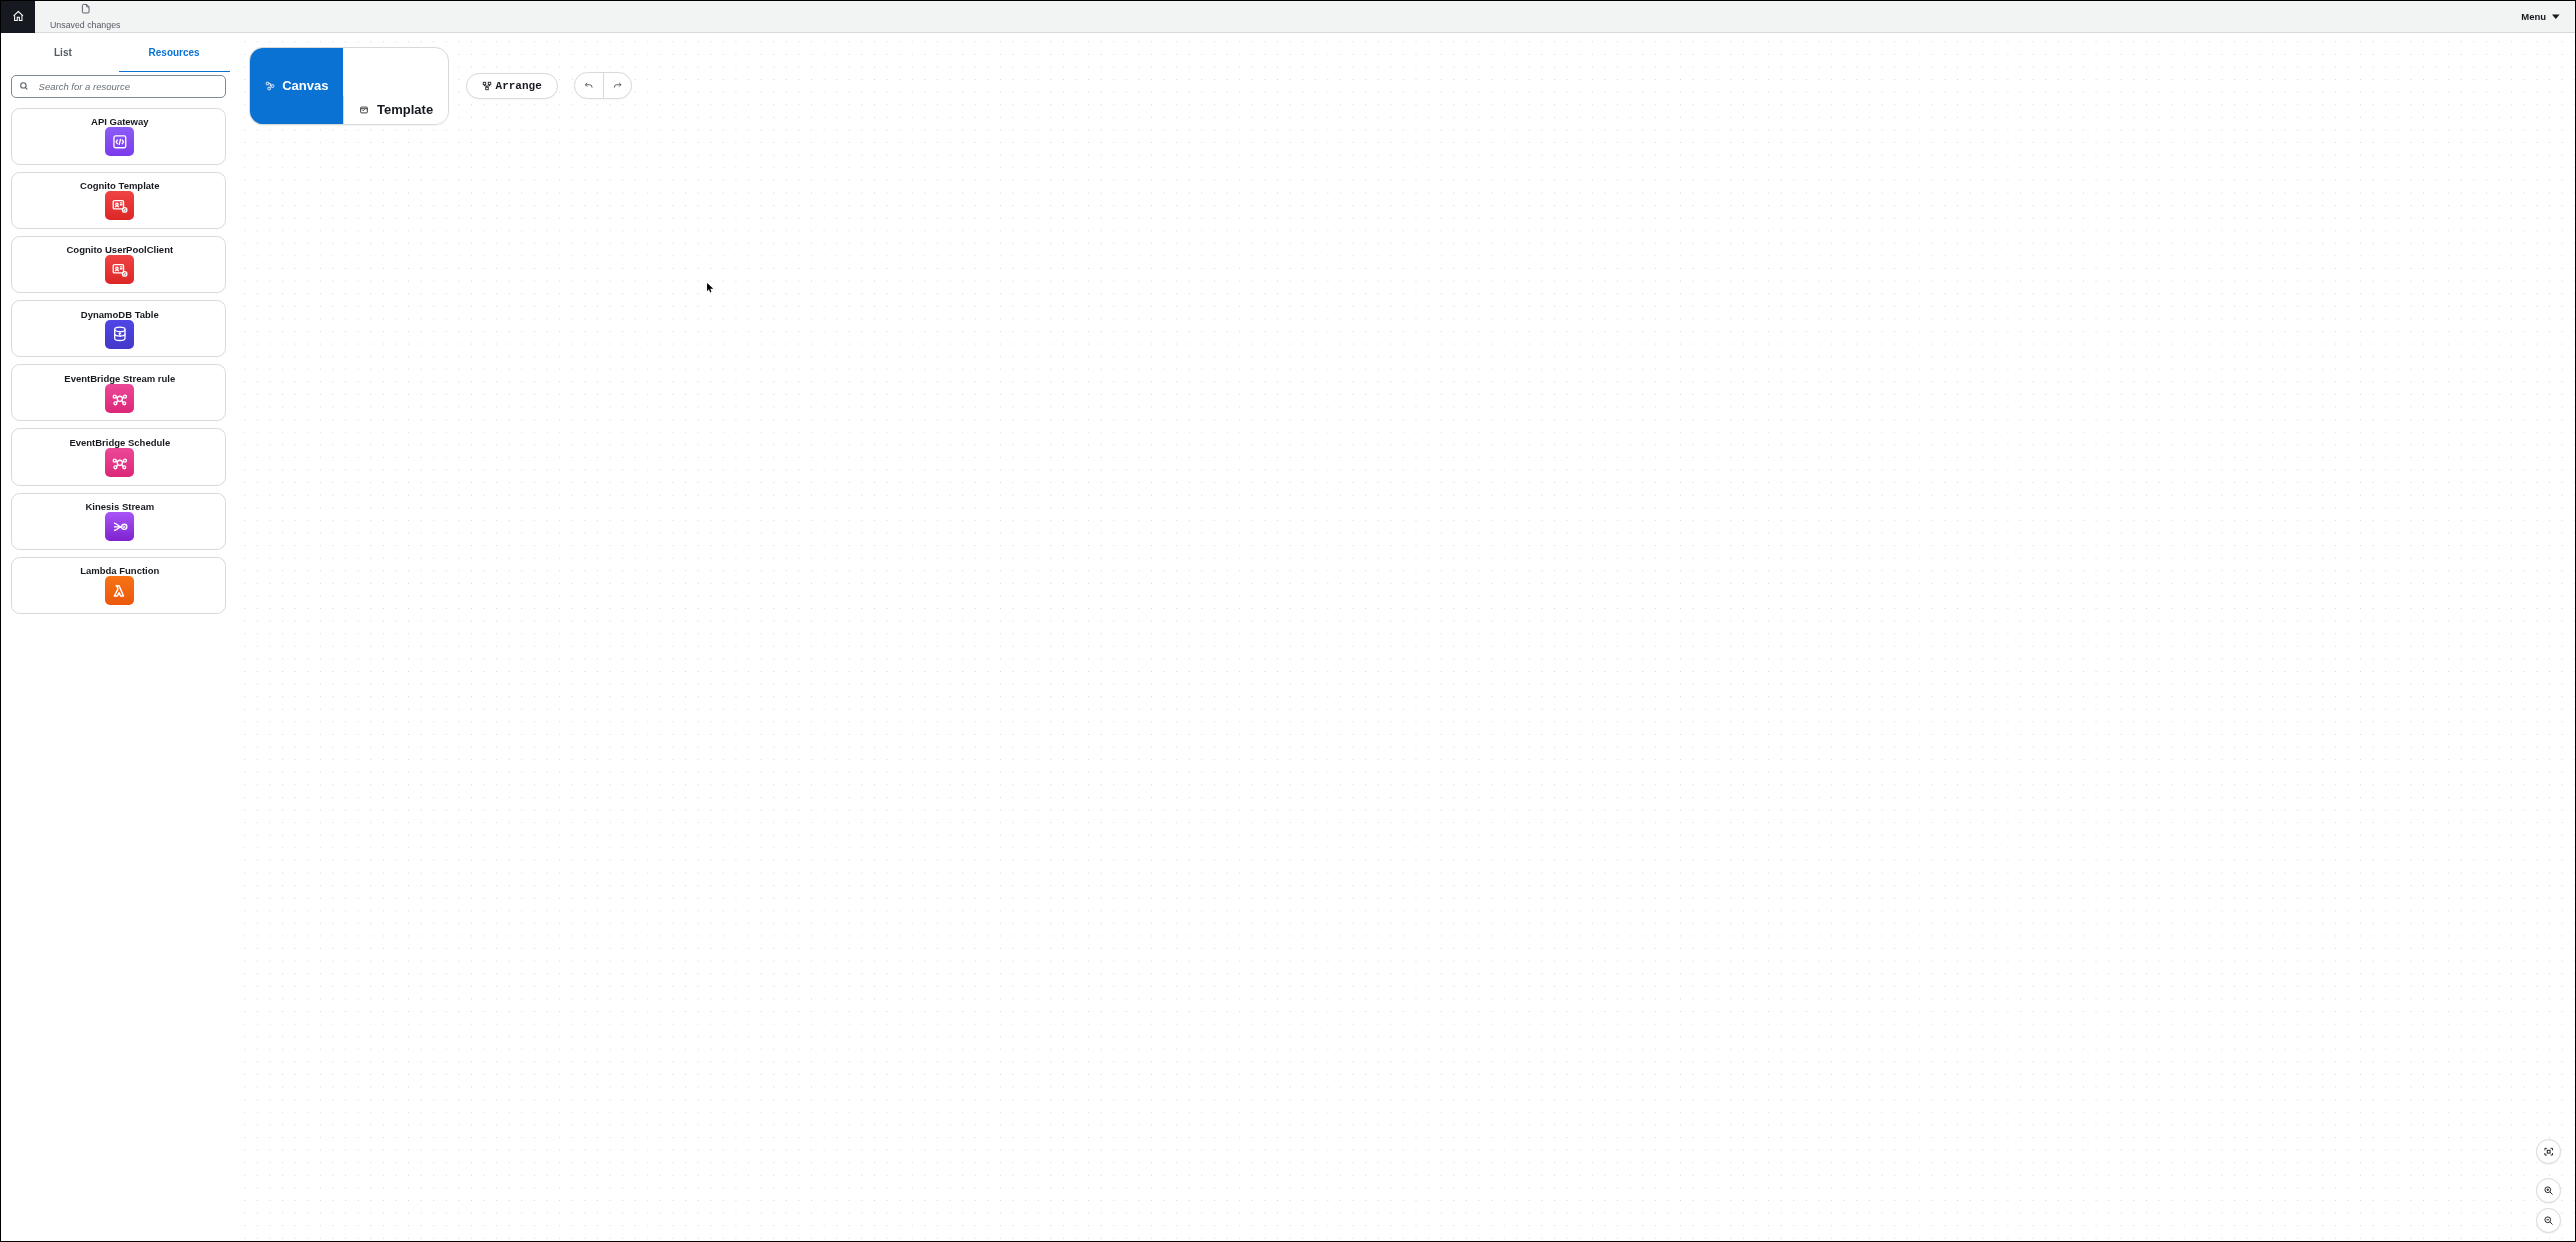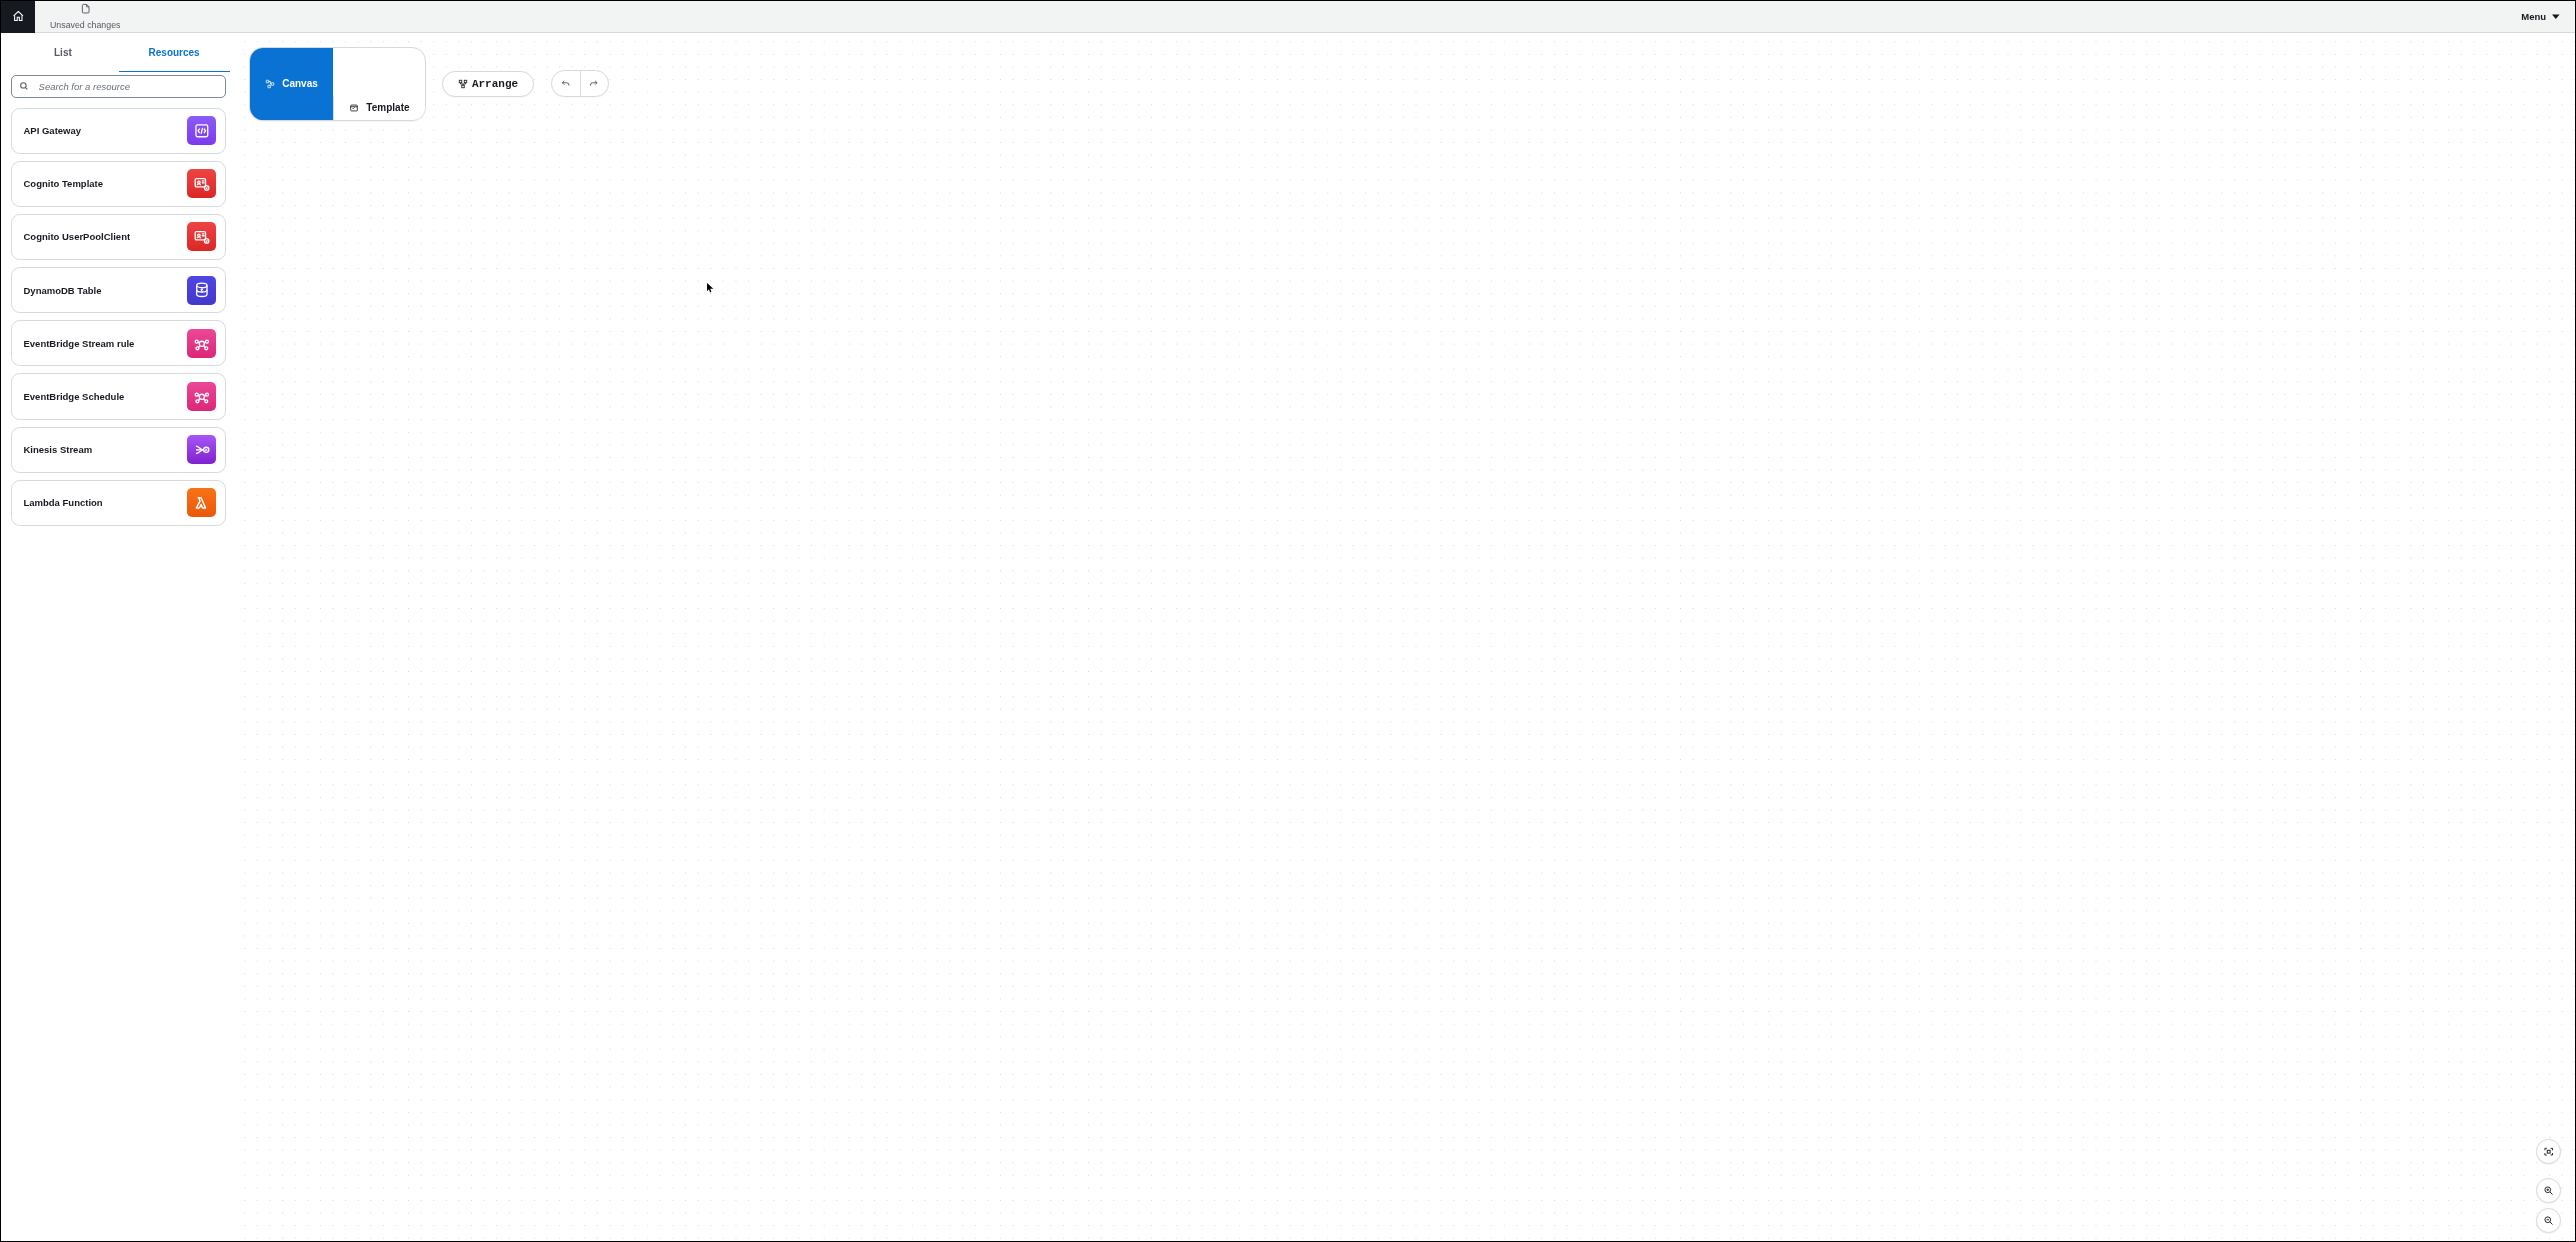--- a/index.html
+++ b/index.html
@@ -88,20 +88,21 @@
     display: flex; flex-direction: column; gap: 7px;
     padding: 0 3.8px;
     overflow-y: auto;
   }
   .resource-item {
     display: flex; align-items: center; justify-content: space-between;
     border: 0.6px solid #d5dbdb;
     border-radius: 8.8px;
     padding: 7.6px 8.8px 7.6px 11.4px;
     cursor: grab;
+    flex-direction: column;
   }
   .resource-label {
     font-size: 9.5px; font-weight: 700;
     color: #16191f;
   }
   .resource-icon {
     width: 29px; height: 29px;
     border-radius: 5px;
     display: flex; align-items: center; justify-content: center;
     color: #fff;
@@ -132,21 +133,21 @@
     display: flex;
     background: #fff;
     border: 0.6px solid #d5dbdb;
     border-radius: 14px;
     overflow: hidden;
     box-shadow: 0 0.6px 1.3px rgba(0,0,0,0.05);
   }
   .seg-btn {
     display: flex; align-items: center; gap: 7.6px;
     padding: 6.3px 15px;
-    font-size: 10px; font-weight: 700;
+    font-size: 13px; font-weight: 700;
     color: #16191f;
     cursor: pointer;
     background: #fff;
   }
   .seg-btn + .seg-btn { border-left: 0.6px solid #d5dbdb; margin-top: 48px; }
   .seg-btn.active {
     background: #0972d3;
     color: #fff;
   }
   .plain-btn {

